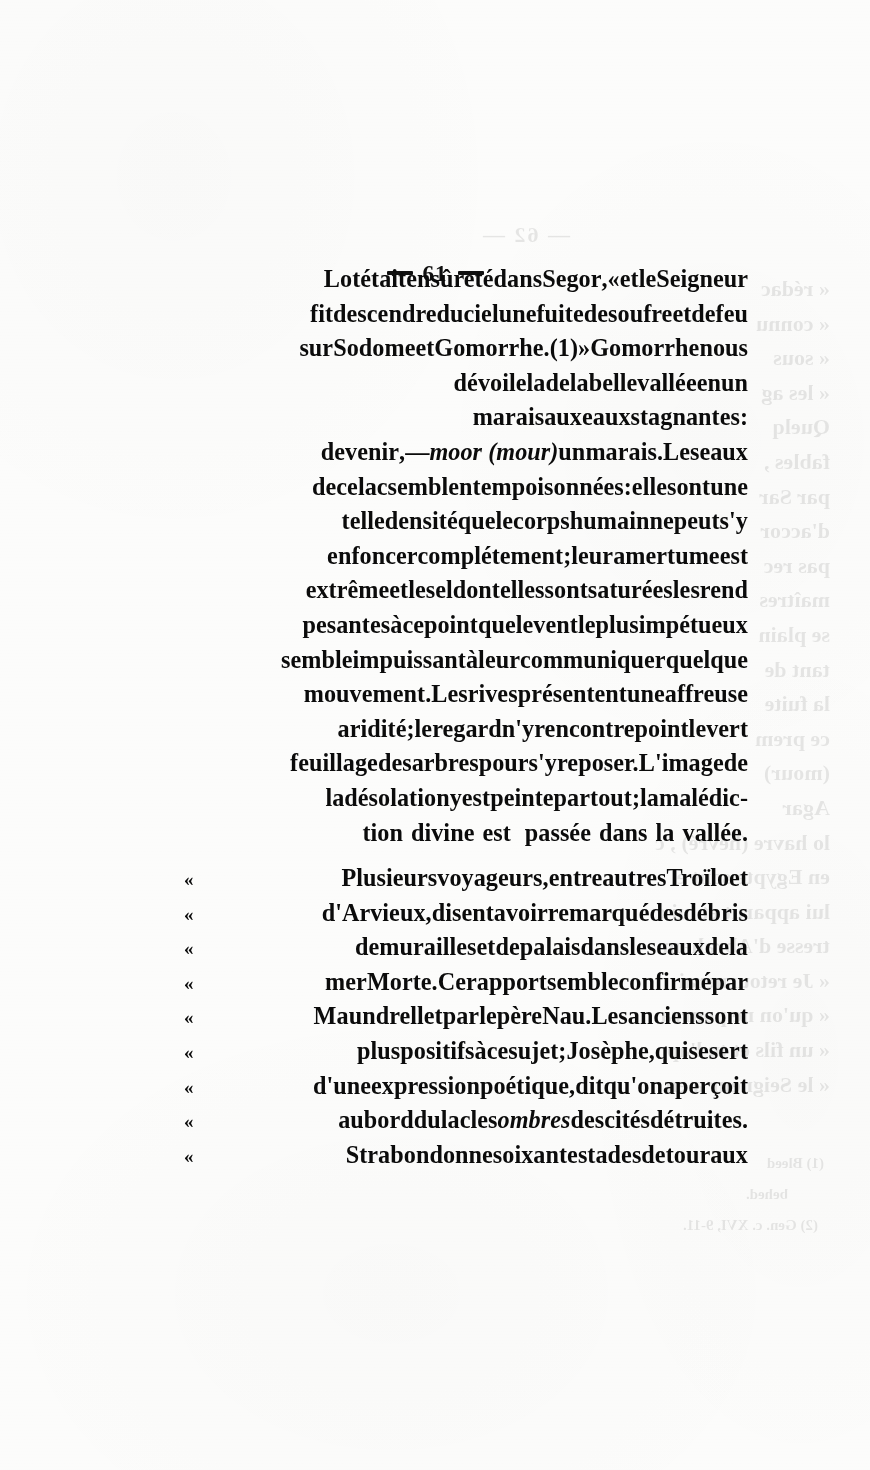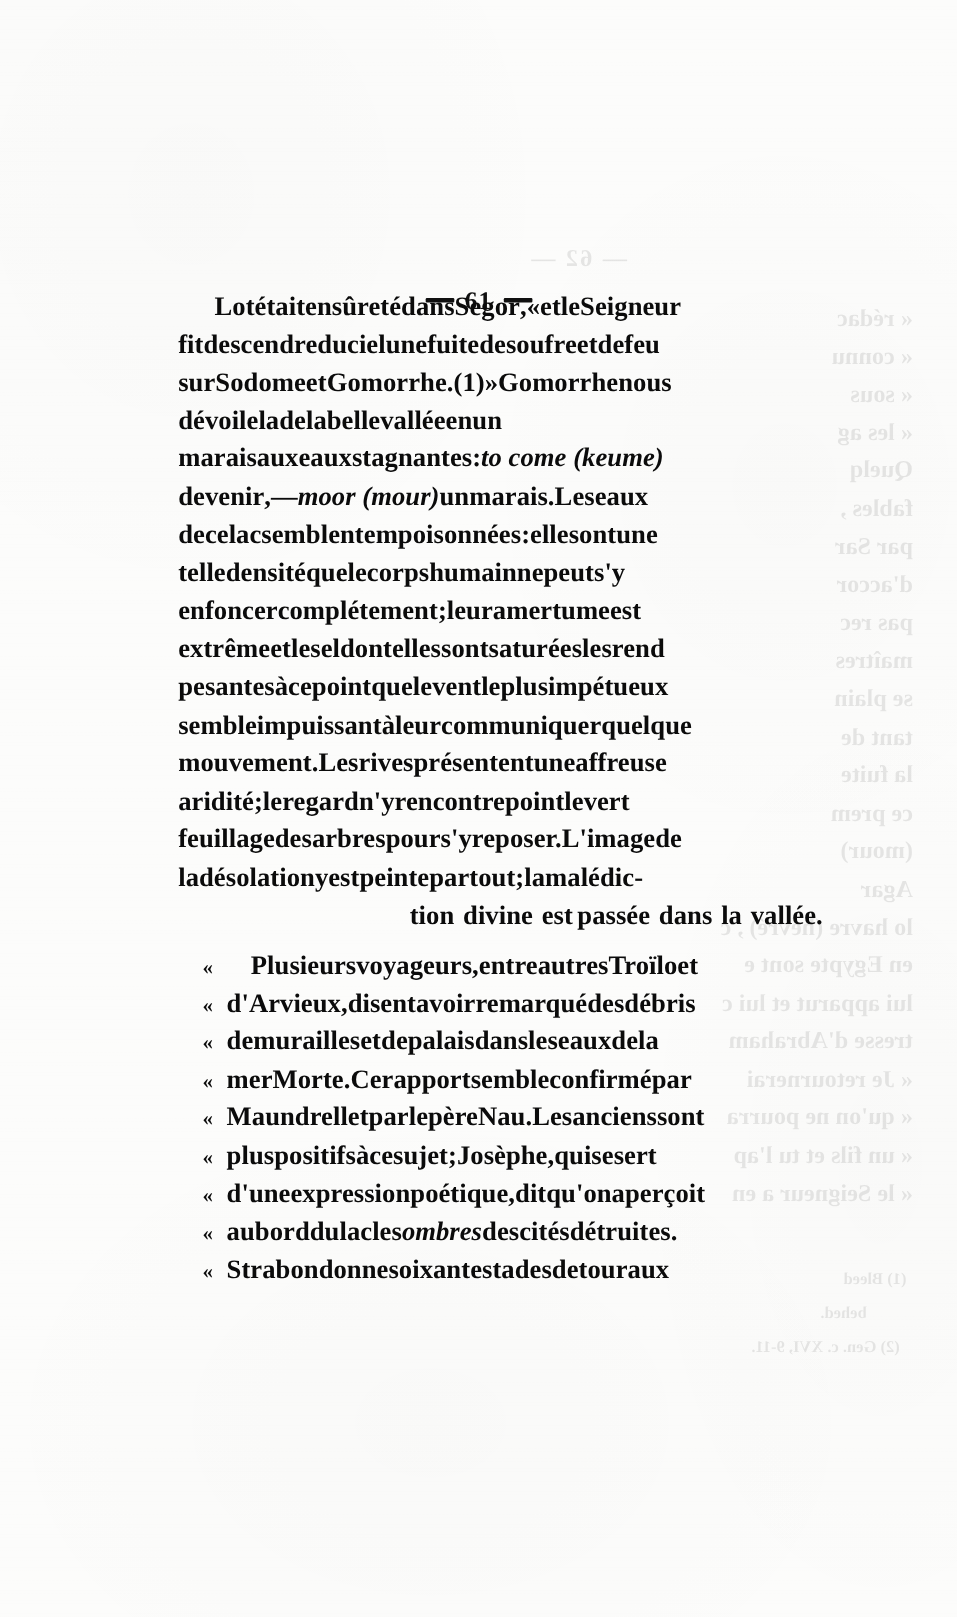--- a/index.html
+++ b/index.html
@@ -88,42 +88,42 @@
     font-weight: bold;
     font-size: 24.2px;
     line-height: 34.6px;
     height: 34.6px;
     color: #0b0b0b;
     white-space: pre;
     letter-spacing: 0.05px;
   }
   
   .tline.j {
-    justify-content: flex-start;
+    justify-content: flex-end;
   }
   .tline.last {
     justify-content: flex-end;
   }
   .tline .w { display: inline-block; }
   .tline .it { font-style: italic; font-weight: bold; }
   .tline.indent { padding-left: 33px; }
 
   
   .qmark {
     display: inline-block;
     width: 22px;
     flex: 0 0 22px;
     font-size: 19px;
     font-weight: bold;
   }
   .tline.q { padding-left: 22px; }
   .tline.q .inner {
     display: flex;
     flex: 1 1 auto;
-    justify-content: flex-start;
+    justify-content: flex-end;
     align-items: baseline;
   }
 
   .paragap { height: 11px; }
 
   
   #footnote {
     position: absolute;
     left: 160px;
     top: 1189px;
@@ -203,33 +203,33 @@
       <span class="rule"></span><span>61</span><span class="rule"></span>
     </span>
   </div>
 
   <div id="textblock">
     <div id="para1">
         <div class="tline indent j"><span class="w">Lot</span><span class="w">était</span><span class="w">en</span><span class="w">sûreté</span><span class="w">dans</span><span class="w">Segor</span><span class="w">,</span><span class="w">«</span><span class="w">et</span><span class="w">le</span><span class="w">Seigneur</span></div>
         <div class="tline j"><span class="w">fit</span><span class="w">descendre</span><span class="w">du</span><span class="w">ciel</span><span class="w">une</span><span class="w">fuite</span><span class="w">de</span><span class="w">soufre</span><span class="w">et</span><span class="w">de</span><span class="w">feu</span></div>
         <div class="tline j"><span class="w">sur</span><span class="w">Sodome</span><span class="w">et</span><span class="w">Gomorrhe.</span><span class="w">(1)</span><span class="w">»</span><span class="w">Gomorrhe</span><span class="w">nous</span></div>
         <div class="tline j"><span class="w">dévoile</span><span class="w">la</span><span class="w">de</span><span class="w">la</span><span class="w">belle</span><span class="w">vallée</span><span class="w">en</span><span class="w">un</span></div>
-        <div class="tline j"><span class="w">marais</span><span class="w">aux</span><span class="w">eaux</span><span class="w">stagnantes</span><span class="w">:</span><span class="w it">to come (keume)</span></div>
+        <div class="tline j"><span class="w">marais</span><span class="w">aux</span><span class="w">eaux</span><span class="w">stagnantes</span><span class="w">:</span></div>
         <div class="tline j"><span class="w">devenir</span><span class="w">,</span><span class="w">—</span><span class="w it">moor (mour)</span><span class="w">un</span><span class="w">marais.</span><span class="w">Les</span><span class="w">eaux</span></div>
         <div class="tline j"><span class="w">de</span><span class="w">ce</span><span class="w">lac</span><span class="w">semblent</span><span class="w">empoisonnées</span><span class="w">:</span><span class="w">elles</span><span class="w">ont</span><span class="w">une</span></div>
         <div class="tline j"><span class="w">telle</span><span class="w">densité</span><span class="w">que</span><span class="w">le</span><span class="w">corps</span><span class="w">humain</span><span class="w">ne</span><span class="w">peut</span><span class="w">s'y</span></div>
         <div class="tline j"><span class="w">enfoncer</span><span class="w">complétement</span><span class="w">;</span><span class="w">leur</span><span class="w">amertume</span><span class="w">est</span></div>
         <div class="tline j"><span class="w">extrême</span><span class="w">et</span><span class="w">le</span><span class="w">sel</span><span class="w">dont</span><span class="w">elles</span><span class="w">sont</span><span class="w">saturées</span><span class="w">les</span><span class="w">rend</span></div>
         <div class="tline j"><span class="w">pesantes</span><span class="w">à</span><span class="w">ce</span><span class="w">point</span><span class="w">que</span><span class="w">le</span><span class="w">vent</span><span class="w">le</span><span class="w">plus</span><span class="w">impétueux</span></div>
         <div class="tline j"><span class="w">semble</span><span class="w">impuissant</span><span class="w">à</span><span class="w">leur</span><span class="w">communiquer</span><span class="w">quelque</span></div>
         <div class="tline j"><span class="w">mouvement.</span><span class="w">Les</span><span class="w">rives</span><span class="w">présentent</span><span class="w">une</span><span class="w">affreuse</span></div>
         <div class="tline j"><span class="w">aridité;</span><span class="w">le</span><span class="w">regard</span><span class="w">n'y</span><span class="w">rencontre</span><span class="w">point</span><span class="w">le</span><span class="w">vert</span></div>
         <div class="tline j"><span class="w">feuillage</span><span class="w">des</span><span class="w">arbres</span><span class="w">pour</span><span class="w">s'y</span><span class="w">reposer.</span><span class="w">L'image</span><span class="w">de</span></div>
         <div class="tline j"><span class="w">la</span><span class="w">désolation</span><span class="w">y</span><span class="w">est</span><span class="w">peinte</span><span class="w">partout;</span><span class="w">la</span><span class="w">malédic-</span></div>
-        <div class="tline last"><span class="w">tion</span><span class="w" style="margin-left: 8px;">divine</span><span class="w" style="margin-left: 8px;">est</span><span class="w" style="margin-left: 4px;">passée</span><span class="w" style="margin-left: 8px;">dans</span><span class="w" style="margin-left: 8px;">la</span><span class="w" style="margin-left: 8px;">vallée.</span></div>
+        <div class="tline last"><span class="w">tion</span><span class="w" style="margin-left: 8px;">divine</span><span class="w" style="margin-left: 8px;">est</span><span class="w" style="margin-left: 14px;">passée</span><span class="w" style="margin-left: 8px;">dans</span><span class="w" style="margin-left: 8px;">la</span><span class="w" style="margin-left: 8px;">vallée.</span></div>
       </div>
     <div class="paragap"></div>
     <div id="para2">
         <div class="tline q"><span class="qmark">«</span><span class="inner" style="padding-left: 22px;"><span class="w">Plusieurs</span><span class="w">voyageurs</span><span class="w">,</span><span class="w">entre</span><span class="w">autres</span><span class="w">Troïlo</span><span class="w">et</span></span></div>
         <div class="tline q"><span class="qmark">«</span><span class="inner"><span class="w">d'Arvieux</span><span class="w">,</span><span class="w">disent</span><span class="w">avoir</span><span class="w">remarqué</span><span class="w">des</span><span class="w">débris</span></span></div>
         <div class="tline q"><span class="qmark">«</span><span class="inner"><span class="w">de</span><span class="w">murailles</span><span class="w">et</span><span class="w">de</span><span class="w">palais</span><span class="w">dans</span><span class="w">les</span><span class="w">eaux</span><span class="w">de</span><span class="w">la</span></span></div>
         <div class="tline q"><span class="qmark">«</span><span class="inner"><span class="w">mer</span><span class="w">Morte.</span><span class="w">Ce</span><span class="w">rapport</span><span class="w">semble</span><span class="w">confirmé</span><span class="w">par</span></span></div>
         <div class="tline q"><span class="qmark">«</span><span class="inner"><span class="w">Maundrell</span><span class="w">et</span><span class="w">par</span><span class="w">le</span><span class="w">père</span><span class="w">Nau.</span><span class="w">Les</span><span class="w">anciens</span><span class="w">sont</span></span></div>
         <div class="tline q"><span class="qmark">«</span><span class="inner"><span class="w">plus</span><span class="w">positifs</span><span class="w">à</span><span class="w">ce</span><span class="w">sujet</span><span class="w">;</span><span class="w">Josèphe</span><span class="w">,</span><span class="w">qui</span><span class="w">se</span><span class="w">sert</span></span></div>
         <div class="tline q"><span class="qmark">«</span><span class="inner"><span class="w">d'une</span><span class="w">expression</span><span class="w">poétique</span><span class="w">,</span><span class="w">dit</span><span class="w">qu'on</span><span class="w">aperçoit</span></span></div>

